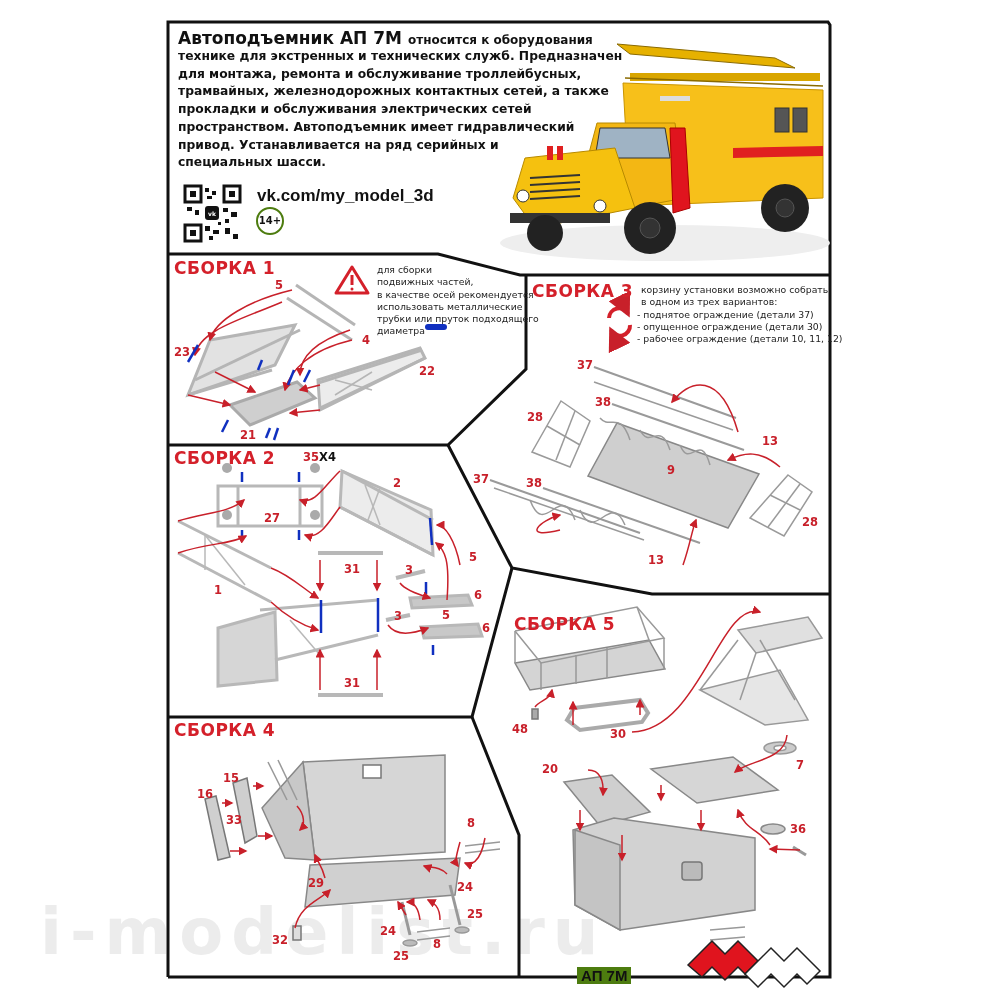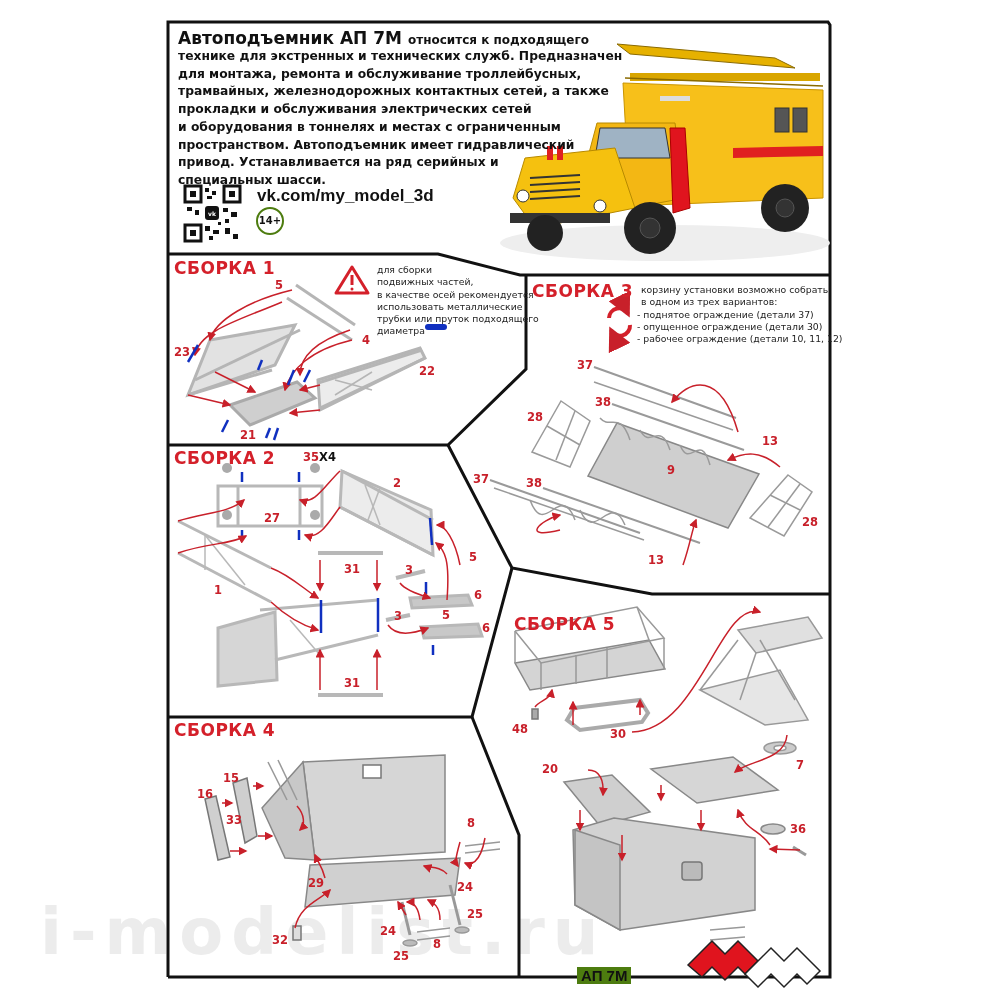--- a/index.html
+++ b/index.html
@@ -356,28 +356,27 @@
     <line x1="540" y1="977" x2="575" y2="977"></line>
     <line x1="632" y1="977" x2="672" y2="977"></line>
   </g>
   <g stroke="#222" stroke-width="1.5" stroke-linejoin="miter">
     <polygon points="688,965 712,941 725,954 738,941 758,961 745,974 738,967 725,980 712,967 702,977" fill="#e0141e"></polygon>
     <polygon points="745,974 758,961 771,948 784,961 797,948 820,971 807,984 797,974 784,987 771,974 758,987" fill="#ffffff"></polygon>
   </g>
 </svg>
 
 <div class="abs title">
-  <span>Автоподъемник АП 7М</span><span class="sub">относится к подходящего</span>
+  <span>Автоподъемник АП 7М</span><span class="sub">относится к оборудования</span>
 </div>
 <div class="abs desc">
   <div>технике для экстренных и технических служб. Предназначен</div>
   <div>для монтажа, ремонта и обслуживание троллейбусных,</div>
   <div>трамвайных, железнодорожных контактных сетей, а также</div>
   <div>прокладки и обслуживания электрических сетей</div>
-  <div>и оборудования в тоннелях и местах с ограниченным</div>
   <div>пространством. Автоподъемник имеет  гидравлический</div>
   <div>привод. Устанавливается на ряд серийных и</div>
   <div>специальных шасси.</div>
 </div>
 <div class="abs vk">vk.com/my_model_3d</div>
 <div class="abs age">14+</div>
 
 <div class="abs sec" style="left:174px; top:258px;">СБОРКА 1</div>
 <div class="abs sec" style="left:532px; top:281px;">СБОРКА 3</div>
 <div class="abs sec" style="left:174px; top:448px;">СБОРКА 2</div>

